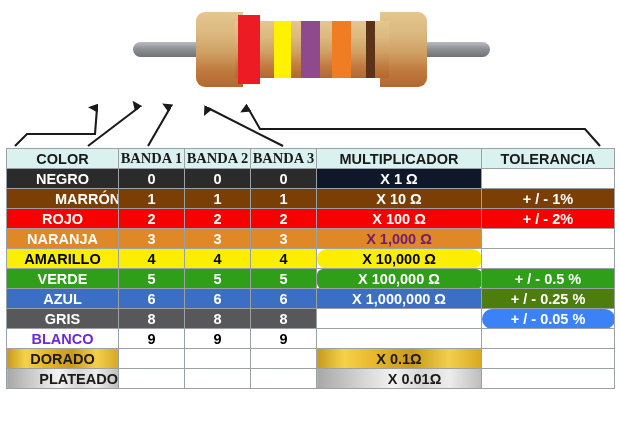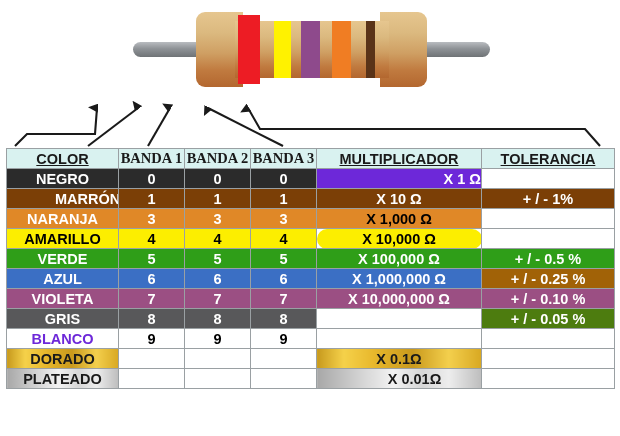--- a/index.html
+++ b/index.html
@@ -75,21 +75,21 @@
     overflow: hidden;
   }
   thead th {
     background: #d9f2f0;
     color: #1a1a1a;
     height: 27px;
     font-size: 15px;
     border-color: #7f8588;
   }
   thead th.small { font-size: 12.5px; font-family: "Liberation Serif", serif; font-weight: bold; }
-  thead th.big  { font-size: 16px; text-decoration: underline; }
+  thead th.big  { font-size: 16px; }
 
   td.colname {
     text-align: left;
     padding-left: 6px;
     font-size: 15px;
   }
   td.mult {
     text-align: left;
     padding-left: 7px;
     font-size: 14.5px;
@@ -164,97 +164,97 @@
           <th class="big">MULTIPLICADOR</th>
           <th class="big">TOLERANCIA</th>
         </tr>
     </thead>
     <tbody id="tbody-rows">
         <tr>
           <td class="colname" style="background: rgb(43, 43, 43); color: rgb(255, 255, 255);">NEGRO</td>
           <td style="background: rgb(43, 43, 43); color: rgb(255, 255, 255);">0</td>
           <td style="background: rgb(43, 43, 43); color: rgb(255, 255, 255);">0</td>
           <td style="background: rgb(43, 43, 43); color: rgb(255, 255, 255);">0</td>
-          <td class="mult" style="background: #6d28d9; color: rgb(255, 255, 255); text-align: right;">X 1 Ω</td>
+          <td class="mult" style="background: #0f172a; color: rgb(255, 255, 255);">X 1 Ω</td>
           <td class="tol" style="background: rgb(255, 255, 255); color: rgb(0, 0, 0);"></td>
         </tr>
         <tr>
           <td class="colname" style="background: rgb(123, 63, 6); color: rgb(255, 255, 255); padding-left: 48px;">MARRÓN</td>
           <td style="background: rgb(123, 63, 6); color: rgb(255, 255, 255);">1</td>
           <td style="background: rgb(123, 63, 6); color: rgb(255, 255, 255);">1</td>
           <td style="background: rgb(123, 63, 6); color: rgb(255, 255, 255);">1</td>
           <td class="mult" style="background: rgb(123, 63, 6); color: rgb(255, 255, 255);">X 10 Ω</td>
           <td class="tol" style="background: rgb(123, 63, 6); color: rgb(255, 255, 255);">+ / - 1%</td>
         </tr>
         <tr>
+          <td class="colname" style="background: rgb(247, 0, 0); color: rgb(255, 255, 255);">ROJO</td>
+          <td style="background: rgb(247, 0, 0); color: rgb(255, 255, 255);">2</td>
+          <td style="background: rgb(247, 0, 0); color: rgb(255, 255, 255);">2</td>
+          <td style="background: rgb(247, 0, 0); color: rgb(255, 255, 255);">2</td>
+          <td class="mult" style="background: rgb(247, 0, 0); color: rgb(255, 255, 255);">X 100 Ω</td>
+          <td class="tol" style="background: rgb(247, 0, 0); color: rgb(255, 255, 255);">+ / - 2%</td>
+        </tr>
+        <tr>
           <td class="colname" style="background: rgb(224, 136, 39); color: rgb(255, 255, 255);">NARANJA</td>
           <td style="background: rgb(224, 136, 39); color: rgb(255, 255, 255);">3</td>
           <td style="background: rgb(224, 136, 39); color: rgb(255, 255, 255);">3</td>
           <td style="background: rgb(224, 136, 39); color: rgb(255, 255, 255);">3</td>
-          <td class="mult" style="background: rgb(224, 136, 39); color: #000000;">X 1,000 Ω</td>
+          <td class="mult" style="background: rgb(224, 136, 39); color: #701a75;">X 1,000 Ω</td>
           <td class="tol" style="background: rgb(255, 255, 255); color: rgb(0, 0, 0);"></td>
         </tr>
         <tr>
           <td class="colname" style="background: rgb(252, 238, 0); color: rgb(0, 0, 0);">AMARILLO</td>
           <td style="background: rgb(252, 238, 0); color: rgb(0, 0, 0);">4</td>
           <td style="background: rgb(252, 238, 0); color: rgb(0, 0, 0);">4</td>
           <td style="background: rgb(252, 238, 0); color: rgb(0, 0, 0);">4</td>
           <td class="mult" style="background: rgb(252, 238, 0); color: rgb(0, 0, 0); border-radius: 10px;">X 10,000 Ω</td>
           <td class="tol" style="background: rgb(255, 255, 255); color: rgb(0, 0, 0);"></td>
         </tr>
         <tr>
           <td class="colname" style="background: rgb(47, 158, 24); color: rgb(255, 255, 255);">VERDE</td>
           <td style="background: rgb(47, 158, 24); color: rgb(255, 255, 255);">5</td>
           <td style="background: rgb(47, 158, 24); color: rgb(255, 255, 255);">5</td>
           <td style="background: rgb(47, 158, 24); color: rgb(255, 255, 255);">5</td>
-          <td class="mult" style="background: rgb(47, 158, 24); color: rgb(255, 255, 255);">X 100,000 Ω</td>
+          <td class="mult" style="background: rgb(47, 158, 24); color: rgb(255, 255, 255); border-radius: 6px;">X 100,000 Ω</td>
           <td class="tol" style="background: rgb(47, 158, 24); color: rgb(255, 255, 255);">+ / - 0.5 %</td>
         </tr>
         <tr>
           <td class="colname" style="background: rgb(59, 111, 196); color: rgb(255, 255, 255);">AZUL</td>
           <td style="background: rgb(59, 111, 196); color: rgb(255, 255, 255);">6</td>
           <td style="background: rgb(59, 111, 196); color: rgb(255, 255, 255);">6</td>
           <td style="background: rgb(59, 111, 196); color: rgb(255, 255, 255);">6</td>
           <td class="mult" style="background: rgb(59, 111, 196); color: rgb(255, 255, 255);">X 1,000,000 Ω</td>
-          <td class="tol" style="background: #a16207; color: rgb(255, 255, 255);">+ / - 0.25 %</td>
-        </tr>
-        <tr>
-          <td class="colname" style="background: rgb(155, 79, 131); color: rgb(255, 255, 255);">VIOLETA</td>
-          <td style="background: rgb(155, 79, 131); color: rgb(255, 255, 255);">7</td>
-          <td style="background: rgb(155, 79, 131); color: rgb(255, 255, 255);">7</td>
-          <td style="background: rgb(155, 79, 131); color: rgb(255, 255, 255);">7</td>
-          <td class="mult" style="background: rgb(155, 79, 131); color: rgb(255, 255, 255);">X 10,000,000 Ω</td>
-          <td class="tol" style="background: rgb(155, 79, 131); color: rgb(255, 255, 255);">+ / - 0.10 %</td>
+          <td class="tol" style="background: #4d7c0f; color: rgb(255, 255, 255);">+ / - 0.25 %</td>
         </tr>
         <tr>
           <td class="colname" style="background: rgb(88, 88, 90); color: rgb(255, 255, 255);">GRIS</td>
           <td style="background: rgb(88, 88, 90); color: rgb(255, 255, 255);">8</td>
           <td style="background: rgb(88, 88, 90); color: rgb(255, 255, 255);">8</td>
           <td style="background: rgb(88, 88, 90); color: rgb(255, 255, 255);">8</td>
           <td class="mult" style="background: rgb(255, 255, 255); color: rgb(0, 0, 0);"></td>
-          <td class="tol" style="background: #4d7c0f; color: rgb(255, 255, 255);">+ / - 0.05 %</td>
+          <td class="tol" style="background: #3b82f6; color: rgb(255, 255, 255); border-radius: 10px;">+ / - 0.05 %</td>
         </tr>
         <tr>
           <td class="colname" style="background: rgb(255, 255, 255); color: #6d28d9;">BLANCO</td>
           <td style="background: rgb(255, 255, 255); color: rgb(0, 0, 0);">9</td>
           <td style="background: rgb(255, 255, 255); color: rgb(0, 0, 0);">9</td>
           <td style="background: rgb(255, 255, 255); color: rgb(0, 0, 0);">9</td>
           <td class="mult" style="background: rgb(255, 255, 255); color: rgb(0, 0, 0);"></td>
           <td class="tol" style="background: rgb(255, 255, 255); color: rgb(0, 0, 0);"></td>
         </tr>
         <tr>
           <td class="colname" style="background: linear-gradient(to right, rgb(199, 154, 30) 0%, rgb(245, 209, 74) 16%, rgb(232, 184, 44) 34%, rgb(201, 153, 28) 58%, rgb(243, 207, 77) 80%, rgb(216, 168, 34) 100%); color: rgb(26, 26, 26);">DORADO</td>
           <td style="background: rgb(255, 255, 255); color: rgb(0, 0, 0);"></td>
           <td style="background: rgb(255, 255, 255); color: rgb(0, 0, 0);"></td>
           <td style="background: rgb(255, 255, 255); color: rgb(0, 0, 0);"></td>
           <td class="mult" style="background: linear-gradient(to right, rgb(199, 154, 30) 0%, rgb(245, 209, 74) 16%, rgb(232, 184, 44) 34%, rgb(201, 153, 28) 58%, rgb(243, 207, 77) 80%, rgb(216, 168, 34) 100%); color: rgb(26, 26, 26);">X 0.1Ω</td>
           <td class="tol" style="background: rgb(255, 255, 255); color: rgb(0, 0, 0);"></td>
         </tr>
         <tr>
-          <td class="colname" style="background: linear-gradient(to right, rgb(168, 168, 168) 0%, rgb(201, 201, 201) 20%, rgb(242, 242, 242) 46%, rgb(214, 214, 214) 64%, rgb(237, 237, 237) 80%, rgb(189, 189, 189) 100%); color: rgb(26, 26, 26);">PLATEADO</td>
+          <td class="colname" style="background: linear-gradient(to right, rgb(168, 168, 168) 0%, rgb(201, 201, 201) 20%, rgb(242, 242, 242) 46%, rgb(214, 214, 214) 64%, rgb(237, 237, 237) 80%, rgb(189, 189, 189) 100%); color: rgb(26, 26, 26); text-align: right;">PLATEADO</td>
           <td style="background: rgb(255, 255, 255); color: rgb(0, 0, 0);"></td>
           <td style="background: rgb(255, 255, 255); color: rgb(0, 0, 0);"></td>
           <td style="background: rgb(255, 255, 255); color: rgb(0, 0, 0);"></td>
           <td class="mult" style="background: linear-gradient(to right, rgb(168, 168, 168) 0%, rgb(201, 201, 201) 20%, rgb(242, 242, 242) 46%, rgb(214, 214, 214) 64%, rgb(237, 237, 237) 80%, rgb(189, 189, 189) 100%); color: rgb(26, 26, 26); padding-left: 31px;">X 0.01Ω</td>
           <td class="tol" style="background: rgb(255, 255, 255); color: rgb(0, 0, 0);"></td>
         </tr>
       </tbody>
   </table>
 
 </div>

